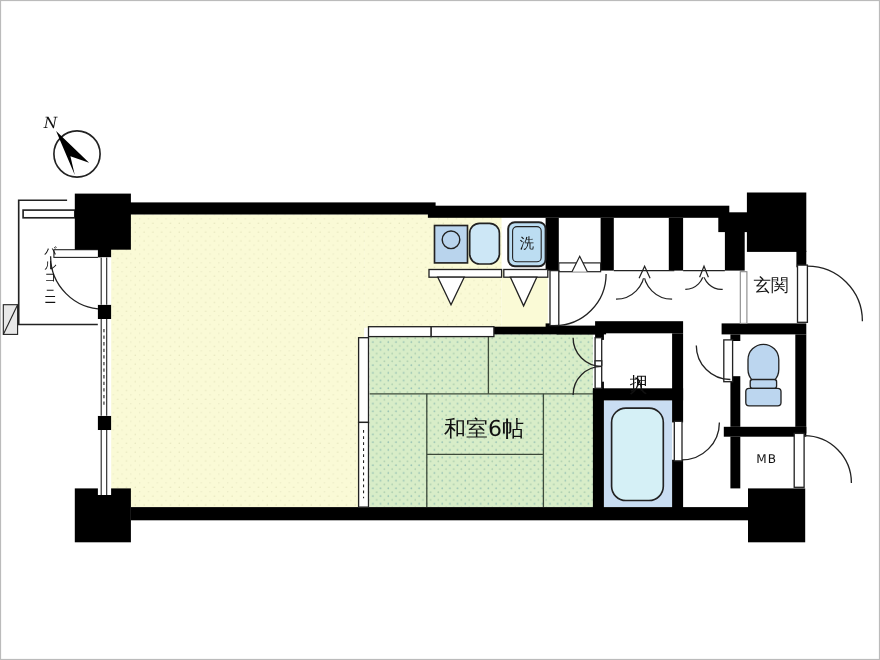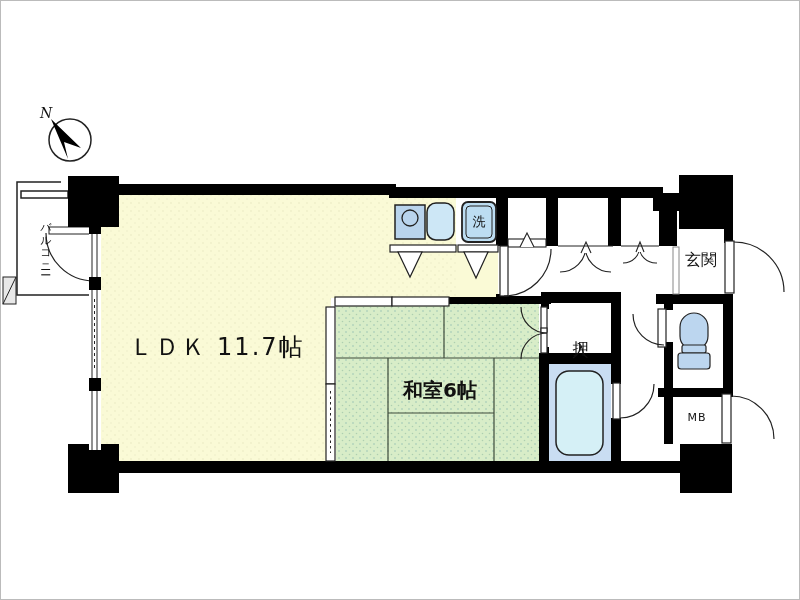--- a/index.html
+++ b/index.html
@@ -12,21 +12,21 @@
   .label{
     position:absolute;transform:translate(-50%,-50%);
     color:#111;white-space:nowrap;line-height:1.05;
     font-family:"DejaVu Sans","Liberation Sans",sans-serif;
   }
   .label.vert{
     writing-mode:vertical-rl;text-orientation:upright;
     transform:translate(-50%,-50%);letter-spacing:2px;
   }
   #ldk-label{font-size:24px;letter-spacing:2px;}
-  #washitsu-label{font-size:20px;font-weight:bold;}
+  #washitsu-label{font-size:20px;}
   #oshiire-label{font-size:16px;letter-spacing:1px;}
   #genkan-label{font-size:16px;}
   #mb-label{font-size:11px;letter-spacing:1px;}
   #washer-label{font-size:13px;}
   #balcony-label{font-size:11px;letter-spacing:1px;}
   #compass-n{font-size:14px;font-style:italic;font-family:"DejaVu Serif","Liberation Serif",serif;}
 </style>
 </head>
 <body>
 
@@ -199,21 +199,20 @@
   <g>
     <circle cx="69" cy="139" r="21" fill="#fff" stroke="#222" stroke-width="1.5"></circle>
     <polygon points="50,118 80,147 63,141 67,158" fill="#000"></polygon>
   </g>
 </svg>
 
   <div class="label" id="compass-n" style="left:45px;top:112px;">N</div>
 
   <div class="label vert" id="balcony-label" style="left:44px;top:242px;">バルコニー</div>
 
-  <div class="label" id="ldk-label" style="left:216px;top:347px;">ＬＤＫ 11.7帖</div>
 
   <div class="label" id="washitsu-label" style="left:439px;top:389px;">和室6帖</div>
 
   <div class="label vert" id="oshiire-label" style="left:579px;top:328px;">押入</div>
 
   <div class="label" id="genkan-label" style="left:700px;top:259px;">玄関</div>
 
   <div class="label" id="mb-label" style="left:696px;top:417px;">MB</div>
 
   <div class="label" id="washer-label" style="left:478px;top:221px;">洗</div>

